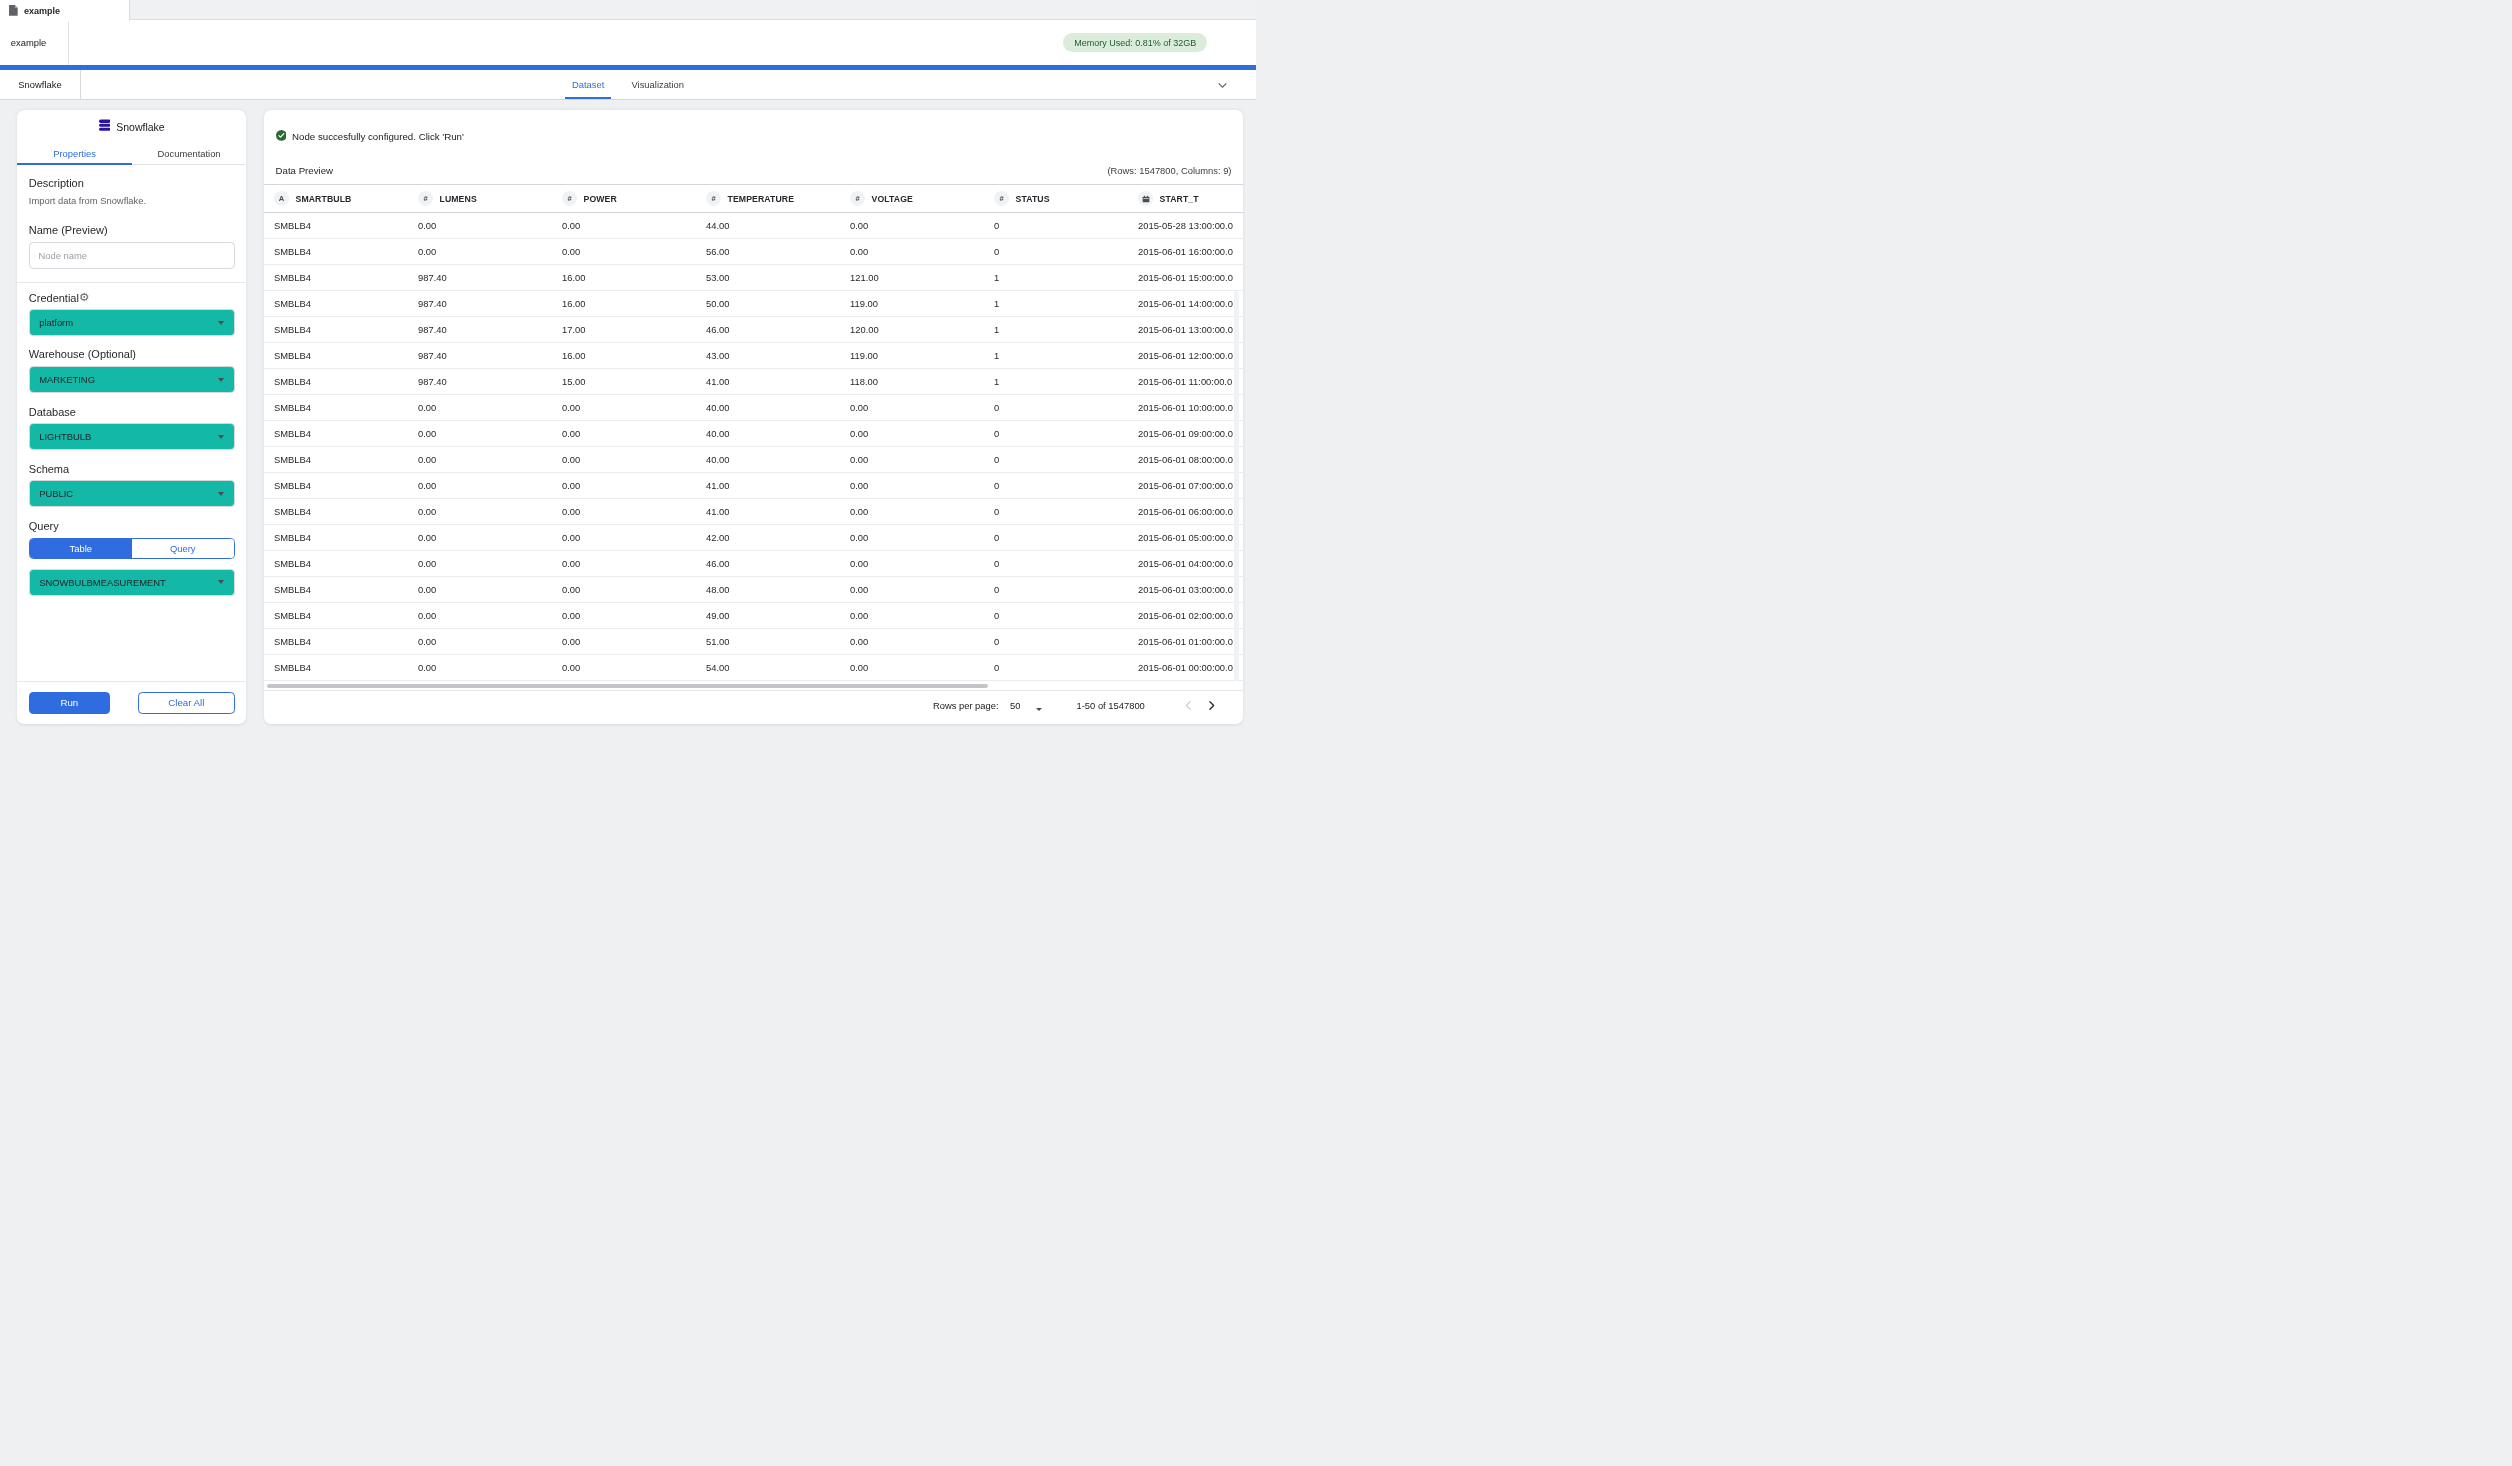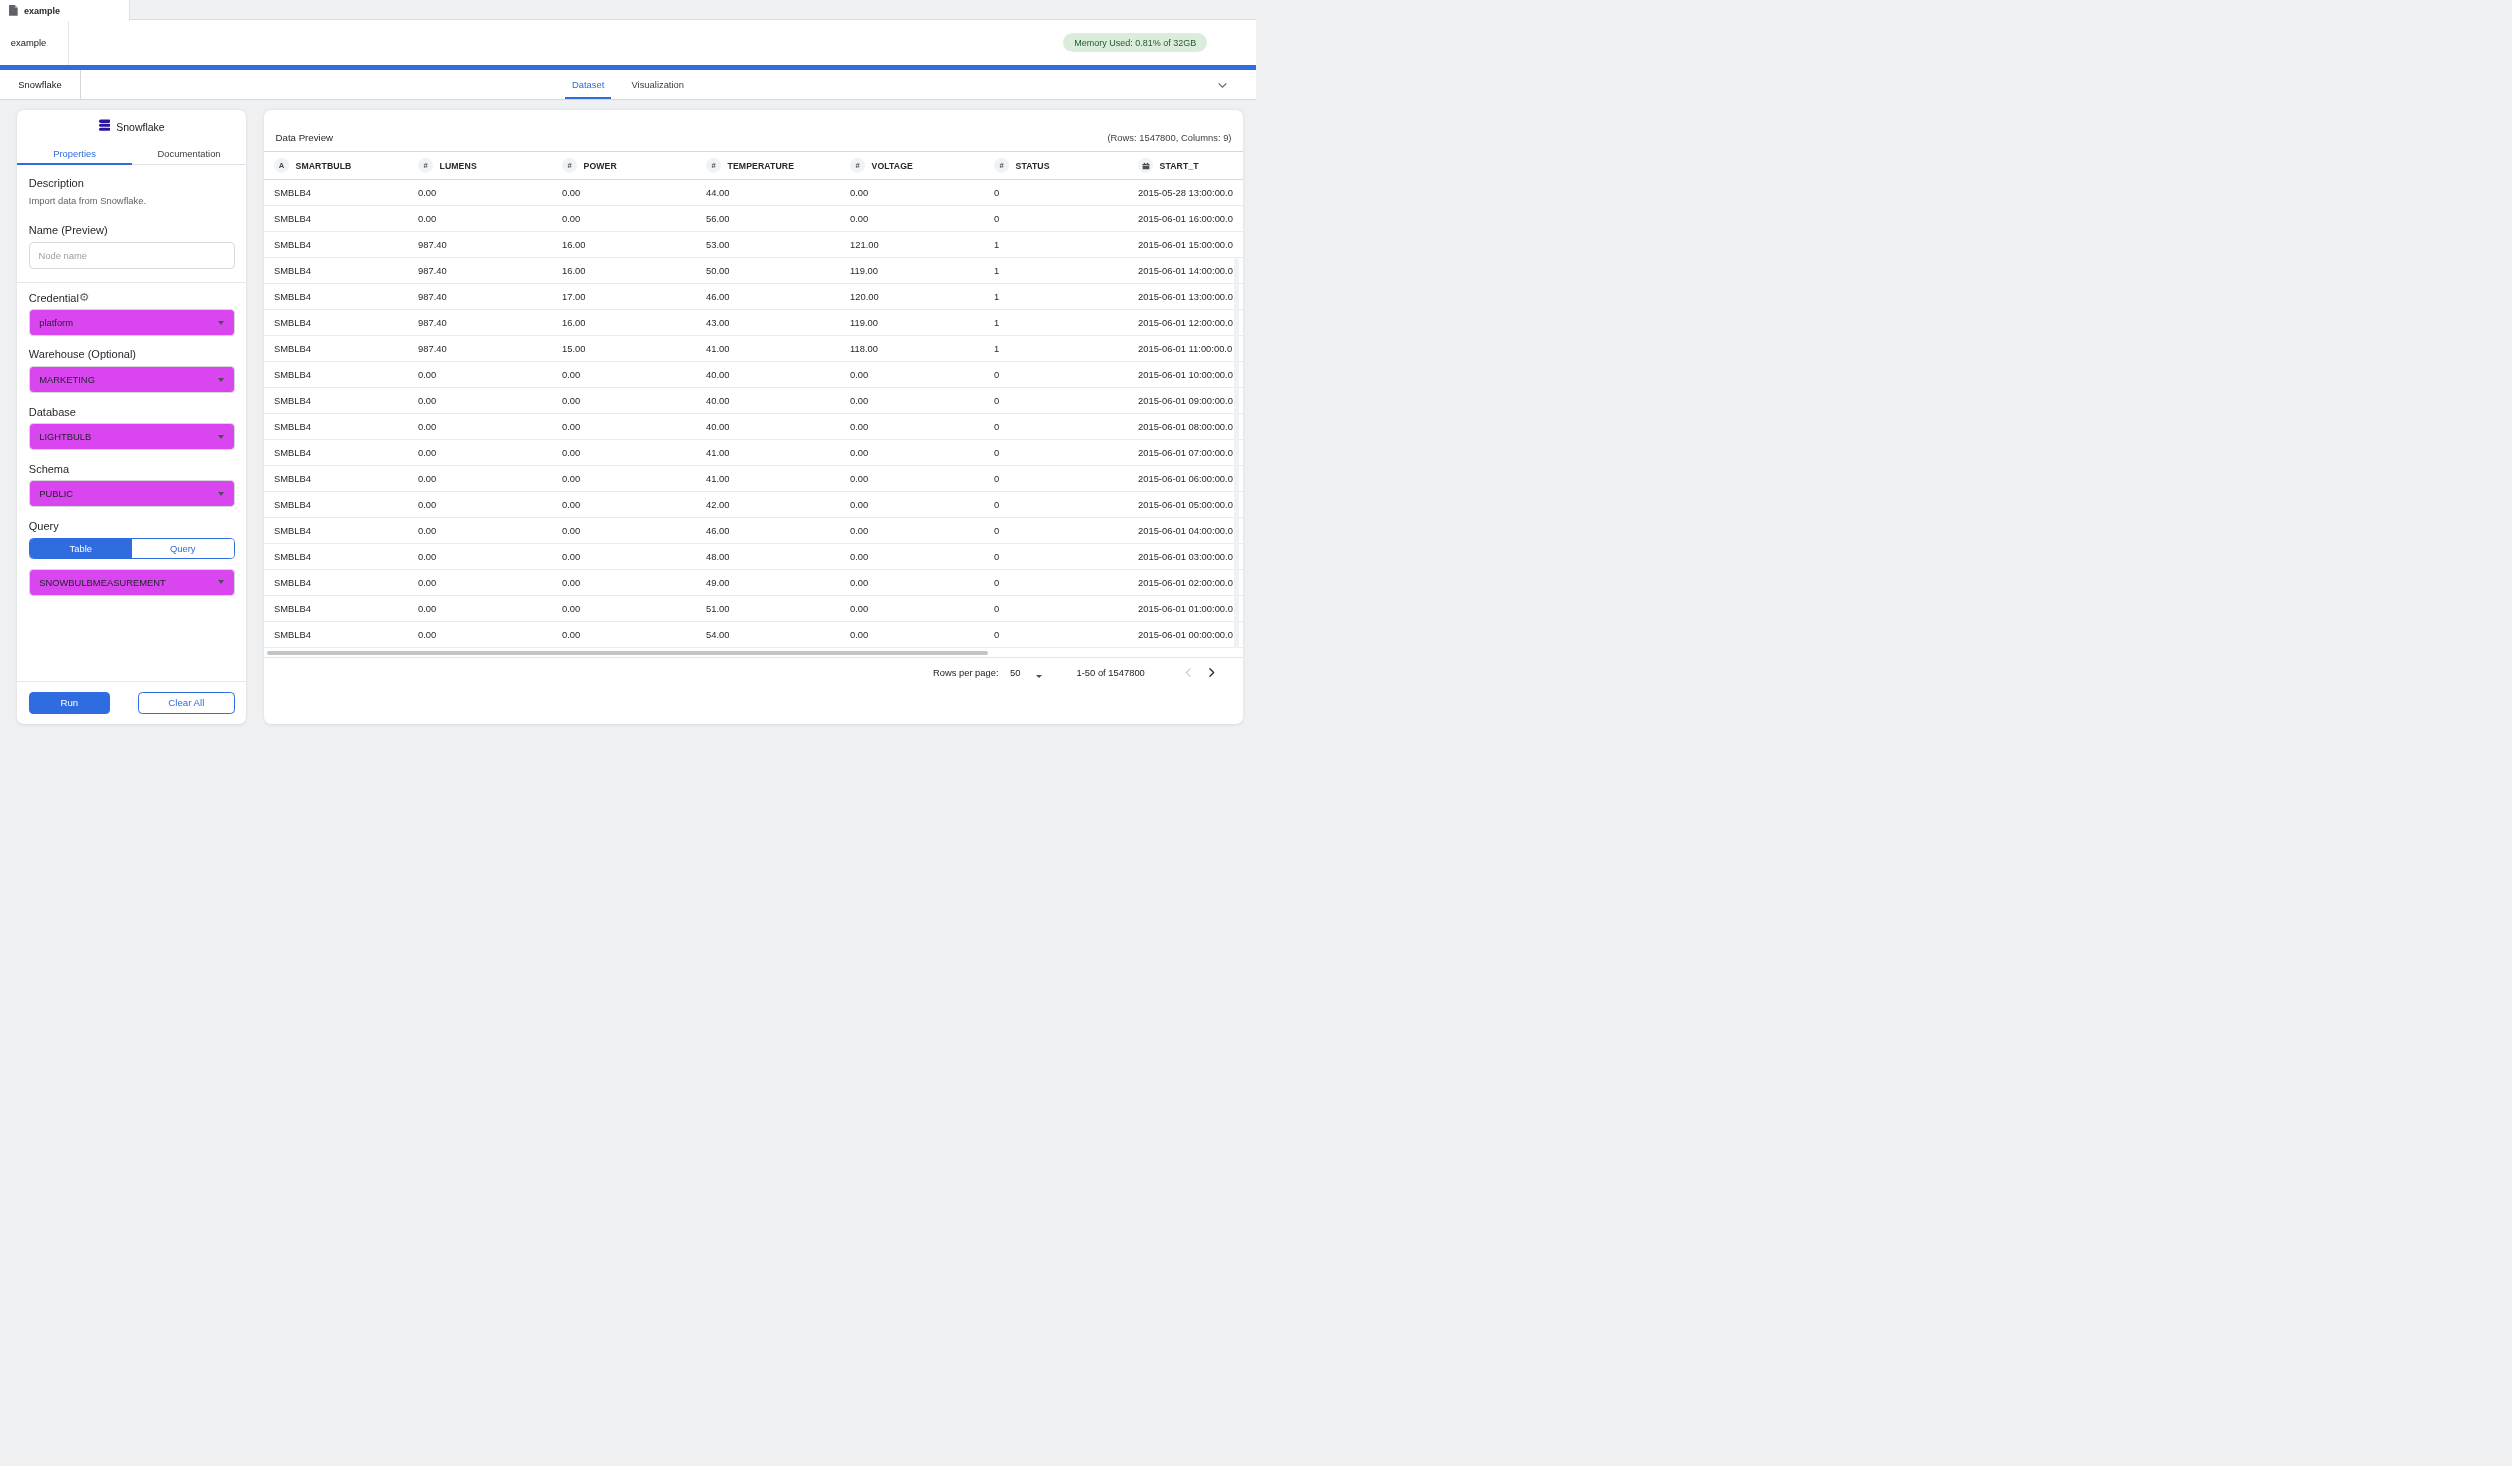--- a/index.html
+++ b/index.html
@@ -59,21 +59,21 @@
   .panel-body{padding:11.5px 11.5px 0;font-size:9.4px;}
   .lbl{font-size:11px;color:#1f2227;margin-bottom:5.8px;}
   .desc-text{color:var(--text2);line-height:1.35;}
   .name-group{margin-top:16.6px;}
   .text-input{width:100%;height:27px;border:0.7px solid var(--inputborder);border-radius:4.3px;padding:0 8.7px;font-size:9.4px;font-family:inherit;color:var(--text);outline:none;}
   .text-input::placeholder{color:#9aa0a6;}
   .body-divider{border:none;border-top:0.7px solid #e6e8ea;margin:13.7px -11.5px 8.7px;}
   .label-row{display:flex;align-items:center;justify-content:flex-start;margin-bottom:5px;}
   .label-row .lbl{margin-bottom:0;}
   .gear-icon{font-size:11.5px;line-height:1;color:#5f6368;cursor:pointer;}
-  .select-box{height:27px;border:0.7px solid var(--inputborder);border-radius:4.3px;display:flex;align-items:center;justify-content:space-between;padding:0 9.4px;font-size:9.4px;color:var(--text);cursor:pointer;background:#d946ef;}
+  .select-box{height:27px;border:0.7px solid var(--inputborder);border-radius:4.3px;display:flex;align-items:center;justify-content:space-between;padding:0 9.4px;font-size:9.4px;color:var(--text);cursor:pointer;background:#14b8a6;}
   .caret{width:0;height:0;border-left:3.6px solid transparent;border-right:3.6px solid transparent;border-top:4.3px solid #4a4d52;}
   .group{margin-top:12.3px;}
   .toggle{display:flex;height:21.6px;border:1.1px solid var(--blue);border-radius:4.3px;overflow:hidden;}
   .toggle .seg{flex:1;display:flex;align-items:center;justify-content:center;font-size:9.4px;font-weight:500;cursor:pointer;color:var(--blue);background:#fff;}
   .toggle .seg.active{background:var(--blue);color:#fff;}
   .table-select{margin-top:9.4px;}
   .panel-footer{position:absolute;left:0;right:0;bottom:0;height:43px;border-top:0.7px solid #e6e8ea;display:flex;align-items:center;justify-content:space-between;padding:0 11.5px;}
   .btn{height:22.4px;border-radius:4.3px;font-size:9.7px;font-weight:500;font-family:inherit;display:flex;align-items:center;justify-content:center;cursor:pointer;}
   .btn-run{width:81px;background:var(--blue);color:#fff;border:none;}
   .btn-clear{width:97px;background:#fff;color:var(--blue);border:1.1px solid var(--blue);}
@@ -212,20 +212,29 @@
       </div>
     </div>
 
     <div class="panel-footer">
       <button class="btn btn-run">Run</button>
       <button class="btn btn-clear">Clear All</button>
     </div>
   </div>
 
   <div class="card right-card">
+    <div class="status-row">
+      <span>
+        <svg width="10.8" height="10.8" viewBox="0 0 15 15">
+            <circle cx="7.5" cy="7.5" r="7.5" fill="#2c6a33"></circle>
+            <path d="M4 7.7l2.3 2.3 4.6-5" stroke="#fff" stroke-width="1.6" fill="none" stroke-linecap="round" stroke-linejoin="round"></path>
+          </svg>
+      </span>
+      <span>Node succesfully configured. Click 'Run'</span>
+    </div>
 
     <div class="preview-header">
       <span class="preview-title">Data Preview</span>
       <span class="preview-meta">(Rows: 1547800, Columns: 9)</span>
     </div>
 
     <div class="table-wrap">
       <div class="dp-grid dp-head" id="dp-head">
           <div class="dp-hcell">
             <span class="col-icon">A</span>

